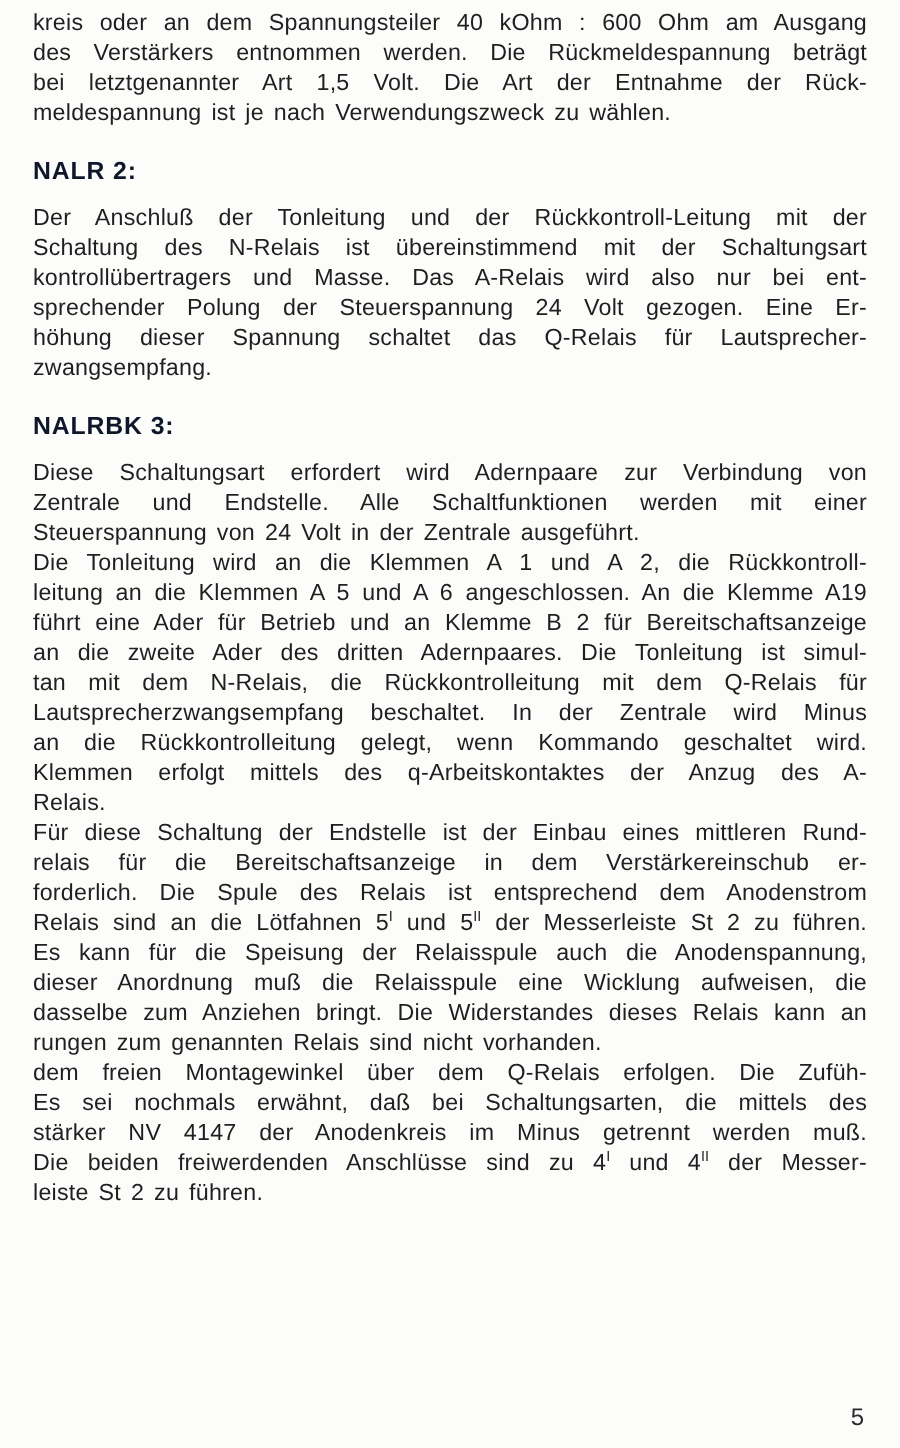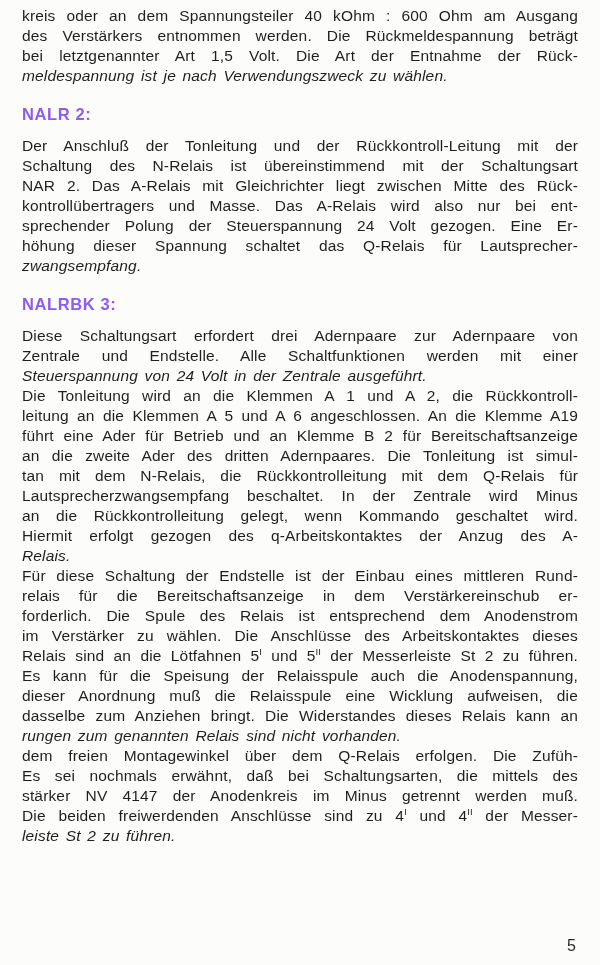--- a/index.html
+++ b/index.html
@@ -29,36 +29,35 @@
     line-height: 20px;
     font-size: 15.5px;
     word-spacing: 0.14em;
     letter-spacing: 0.01em;
     text-align: justify;
     text-align-last: justify;
     white-space: normal;
   }
   .line.last {
     text-align-last: left;
-    font-style: italic;
   }
   .line sup {
     font-size: 0.62em;
     vertical-align: super;
     line-height: 0;
     letter-spacing: 0;
   }
   .heading {
     margin-top: 18px;
     margin-bottom: 12px;
     line-height: 20px;
     font-size: 16.5px;
     font-weight: bold;
     letter-spacing: 0.6px;
-    color: #8b5cf6;
+    color: #0f172a;
   }
   .page-number {
     position: absolute;
     top: 936px;
     right: 24px;
     font-size: 16px;
     line-height: 20px;
     color: #2a2a2a;
   }
 </style>
@@ -70,48 +69,46 @@
       <div class="para">
         <div class="line">kreis oder an dem Spannungsteiler 40 kOhm : 600 Ohm am Ausgang</div>
         <div class="line">des Verstärkers entnommen werden. Die Rückmeldespannung beträgt</div>
         <div class="line">bei letztgenannter Art 1,5 Volt. Die Art der Entnahme der Rück-</div>
         <div class="line last">meldespannung ist je nach Verwendungszweck zu wählen.</div>
       </div>
       <div class="heading">NALR 2:</div>
       <div class="para">
         <div class="line">Der Anschluß der Tonleitung und der Rückkontroll-Leitung mit der</div>
         <div class="line">Schaltung des N-Relais ist übereinstimmend mit der Schaltungsart</div>
-        <div class="line">NAR 2. Das A-Relais mit Gleichrichter liegt zwischen Mitte des Rück-</div>
         <div class="line">kontrollübertragers und Masse. Das A-Relais wird also nur bei ent-</div>
         <div class="line">sprechender Polung der Steuerspannung 24 Volt gezogen. Eine Er-</div>
         <div class="line">höhung dieser Spannung schaltet das Q-Relais für Lautsprecher-</div>
         <div class="line last">zwangsempfang.</div>
       </div>
       <div class="heading">NALRBK 3:</div>
       <div class="para">
-        <div class="line">Diese Schaltungsart erfordert drei Adernpaare zur Adernpaare von</div>
+        <div class="line">Diese Schaltungsart erfordert wird Adernpaare zur Verbindung von</div>
         <div class="line">Zentrale und Endstelle. Alle Schaltfunktionen werden mit einer</div>
         <div class="line last">Steuerspannung von 24 Volt in der Zentrale ausgeführt.</div>
       </div>
       <div class="para">
         <div class="line">Die Tonleitung wird an die Klemmen A 1 und A 2, die Rückkontroll-</div>
         <div class="line">leitung an die Klemmen A 5 und A 6 angeschlossen. An die Klemme A19</div>
         <div class="line">führt eine Ader für Betrieb und an Klemme B 2 für Bereitschaftsanzeige</div>
         <div class="line">an die zweite Ader des dritten Adernpaares. Die Tonleitung ist simul-</div>
         <div class="line">tan mit dem N-Relais, die Rückkontrolleitung mit dem Q-Relais für</div>
         <div class="line">Lautsprecherzwangsempfang beschaltet. In der Zentrale wird Minus</div>
         <div class="line">an die Rückkontrolleitung gelegt, wenn Kommando geschaltet wird.</div>
-        <div class="line">Hiermit erfolgt gezogen des q-Arbeitskontaktes der Anzug des A-</div>
+        <div class="line">Klemmen erfolgt mittels des q-Arbeitskontaktes der Anzug des A-</div>
         <div class="line last">Relais.</div>
       </div>
       <div class="para">
         <div class="line">Für diese Schaltung der Endstelle ist der Einbau eines mittleren Rund-</div>
         <div class="line">relais für die Bereitschaftsanzeige in dem Verstärkereinschub er-</div>
         <div class="line">forderlich. Die Spule des Relais ist entsprechend dem Anodenstrom</div>
-        <div class="line">im Verstärker zu wählen. Die Anschlüsse des Arbeitskontaktes dieses</div>
         <div class="line">Relais sind an die Lötfahnen 5<sup>I</sup> und 5<sup>II</sup> der Messerleiste St 2 zu führen.</div>
         <div class="line">Es kann für die Speisung der Relaisspule auch die Anodenspannung,</div>
         <div class="line">dieser Anordnung muß die Relaisspule eine Wicklung aufweisen, die</div>
         <div class="line">dasselbe zum Anziehen bringt. Die Widerstandes dieses Relais kann an</div>
         <div class="line last">rungen zum genannten Relais sind nicht vorhanden.</div>
         <div class="line">dem freien Montagewinkel über dem Q-Relais erfolgen. Die Zufüh-</div>
       </div>
       <div class="para">
         <div class="line">Es sei nochmals erwähnt, daß bei Schaltungsarten, die mittels des</div>
         <div class="line">stärker NV 4147 der Anodenkreis im Minus getrennt werden muß.</div>

